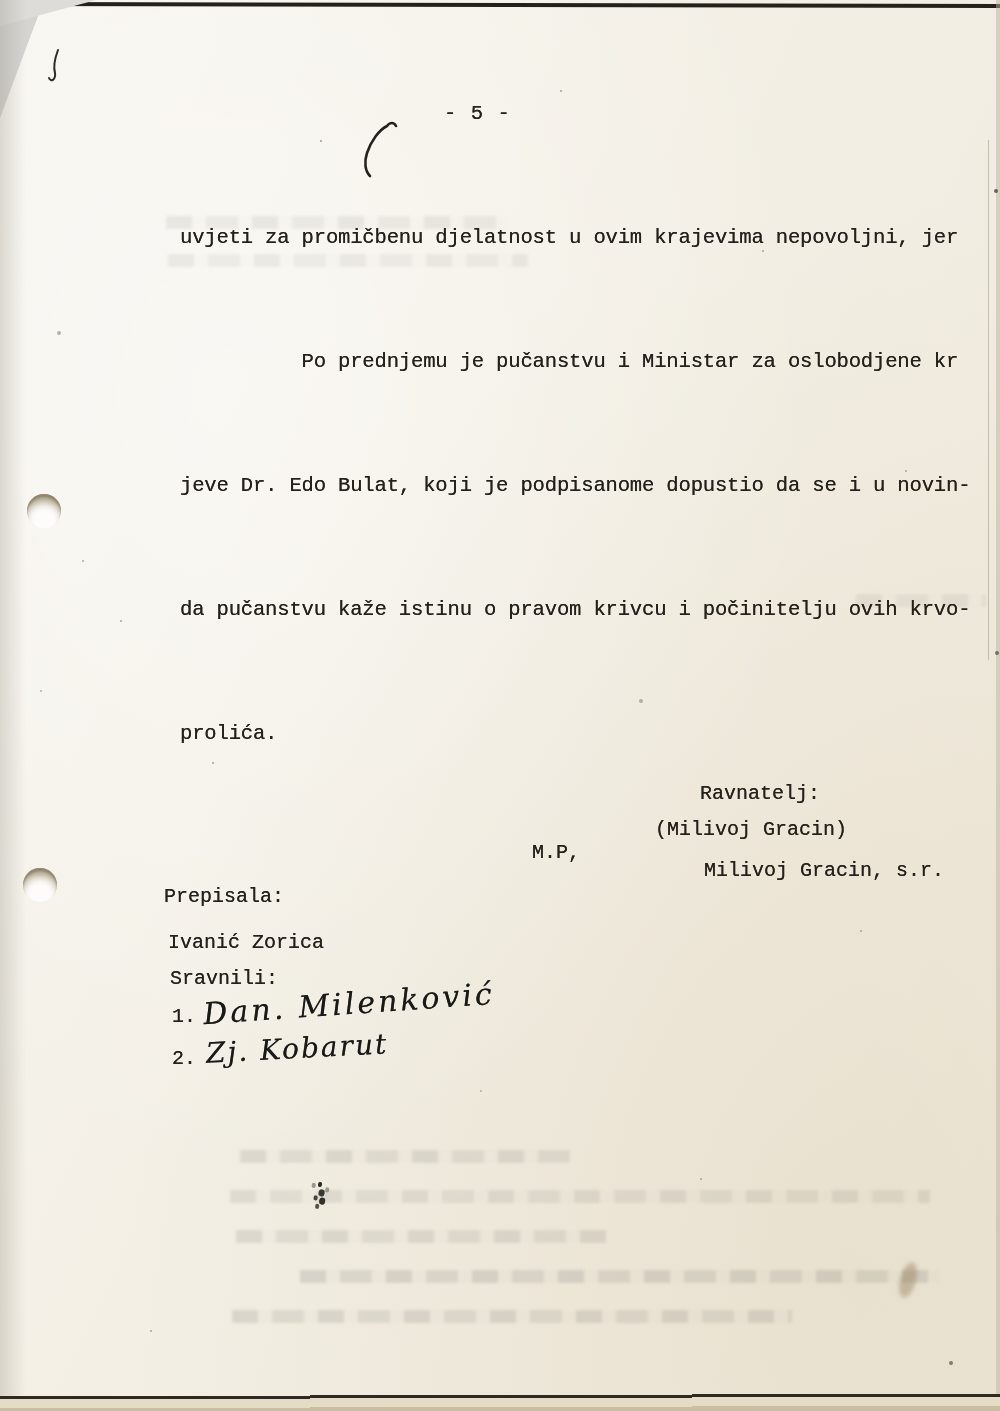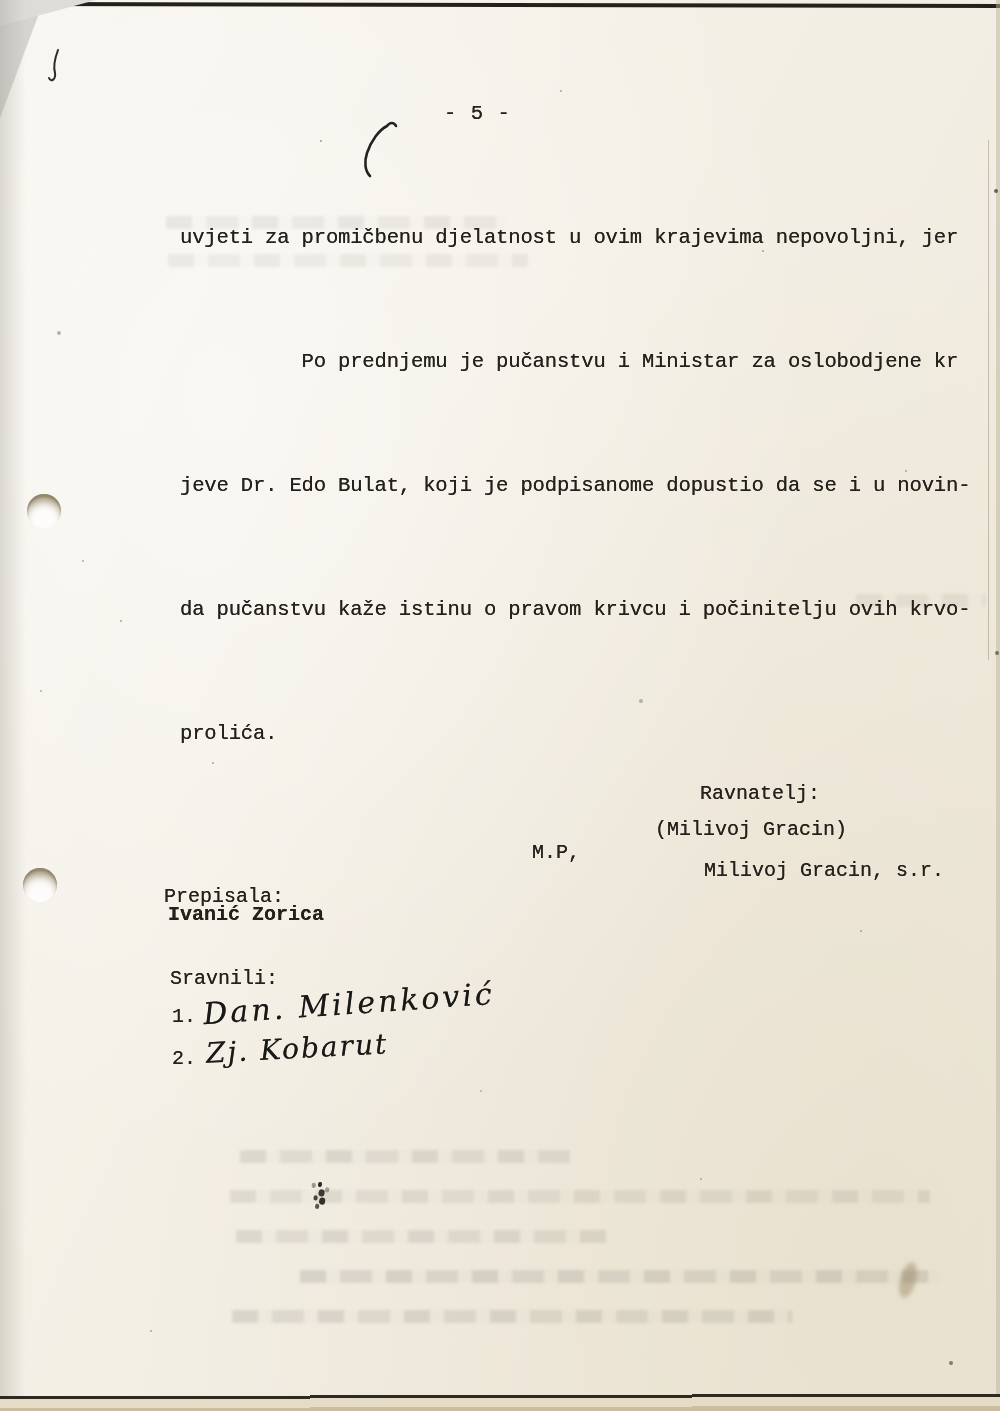--- a/index.html
+++ b/index.html
@@ -109,21 +109,21 @@
     
     
   </div>
 
   <div class="t" style="left:700px;top:783px;">Ravnatelj:</div>
   <div class="t" style="left:655px;top:819px;">(Milivoj Gracin)</div>
   <div class="t" style="left:532px;top:842px;text-align:center;">M.P,</div>
   <div class="t" style="left:667px;top:860px;margin-left:37px;">Milivoj Gracin, s.r.</div>
 
   <div class="t" style="left:164px;top:886px;">Prepisala:</div>
-  <div class="t" style="left:168px;top:904px;font-weight:bold;">Ivanić Zorica</div>
+  <div class="t" style="left:168px;top:932px;">Ivanić Zorica</div>
   <div class="t" style="left:170px;top:968px;">Sravnili:</div>
 
   <div class="t" style="left:172px;top:1006px;">1.</div>
   <div class="script hand1">Dan. Milenković</div>
   <div class="t" style="left:172px;top:1048px;">2.</div>
   <div class="script hand2">Zj. Kobarut</div>
 
 </div>
 
 </body></html>

